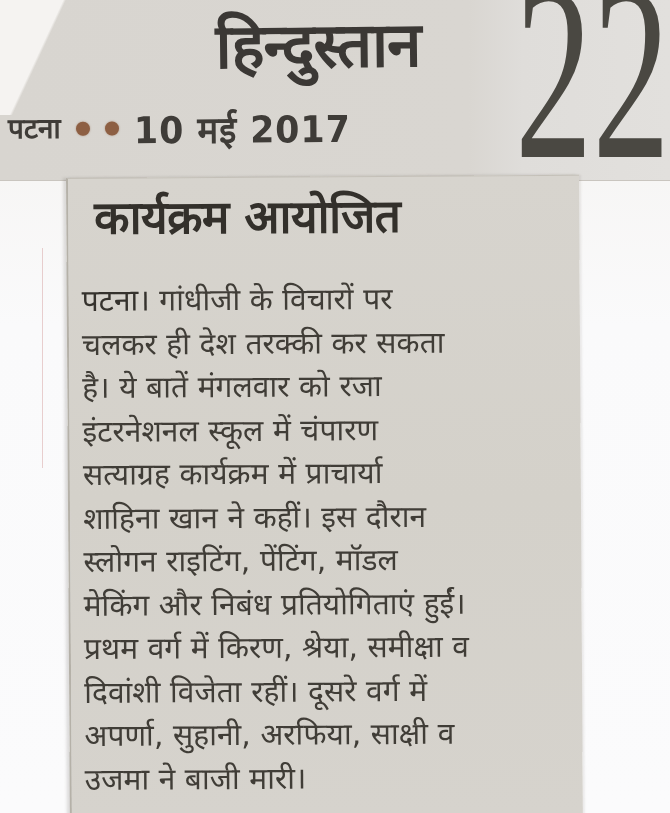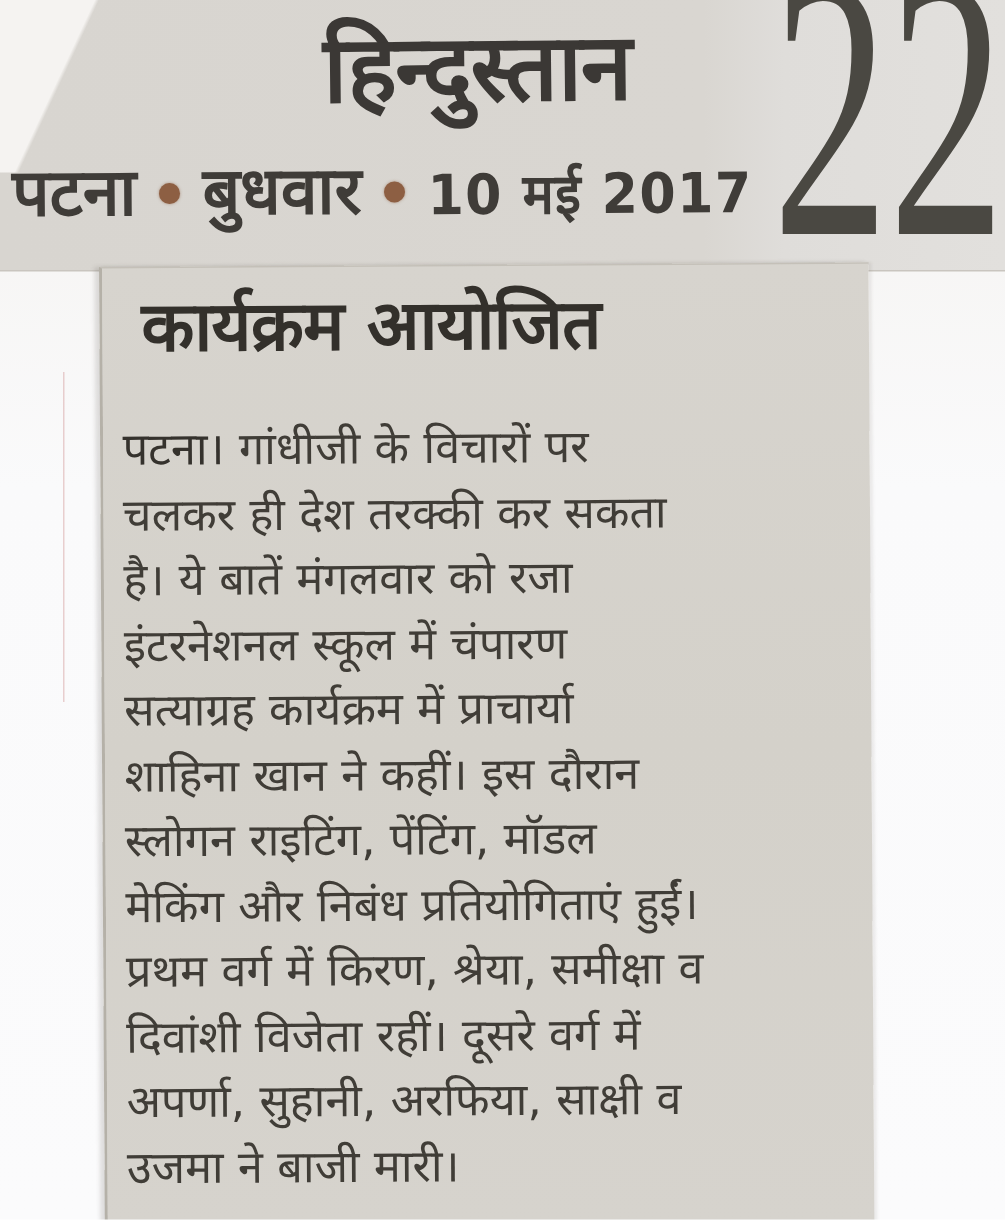--- a/index.html
+++ b/index.html
@@ -35,21 +35,21 @@
     font-size: 250px; line-height: 1; font-weight: 400;
     color: #4a4842;
     transform: scaleX(0.62); transform-origin: right top;
   }
   .dateline {
     position: absolute; left: 8px; top: 100px; height: 56px;
     display: flex; align-items: center; gap: 15px;
     transform: rotate(-0.4deg);
     color: #3f3c38;
   }
-  .dateline .word { font-size: 44px; font-weight: 700; line-height: 56px; }
+  .dateline .word { font-size: 28px; font-weight: 700; line-height: 56px; }
   .dateline .date { font-size: 37px; font-weight: 600; letter-spacing: 1px; transform: scaleX(0.94); transform-origin: left center; }
   .dot {
     width: 14px; height: 14px; border-radius: 50%;
     background: #8d5f43; box-shadow: 0 0 2px rgba(141,95,67,0.6);
     flex: 0 0 auto;
   }
 
   
   .crease {
     position: absolute; left: 42px; top: 248px; width: 1px; height: 220px;
@@ -86,21 +86,20 @@
 
 <div class="scan">
 
   <div class="top-strip">
     <div class="corner-wedge"></div>
     <div class="masthead-title">हिन्दुस्तान</div>
     <div class="page-number">22</div>
     <div class="dateline">
       <span class="word">पटना</span>
       <span class="dot"></span>
-      <span class="word">बुधवार</span>
       <span class="dot"></span>
       <span class="date">10 मई 2017</span>
     </div>
   </div>
 
   <div class="crease"></div>
 
   <div class="clipping">
     <h1 class="headline">कार्यक्रम आयोजित</h1>
     <div class="article-body">

